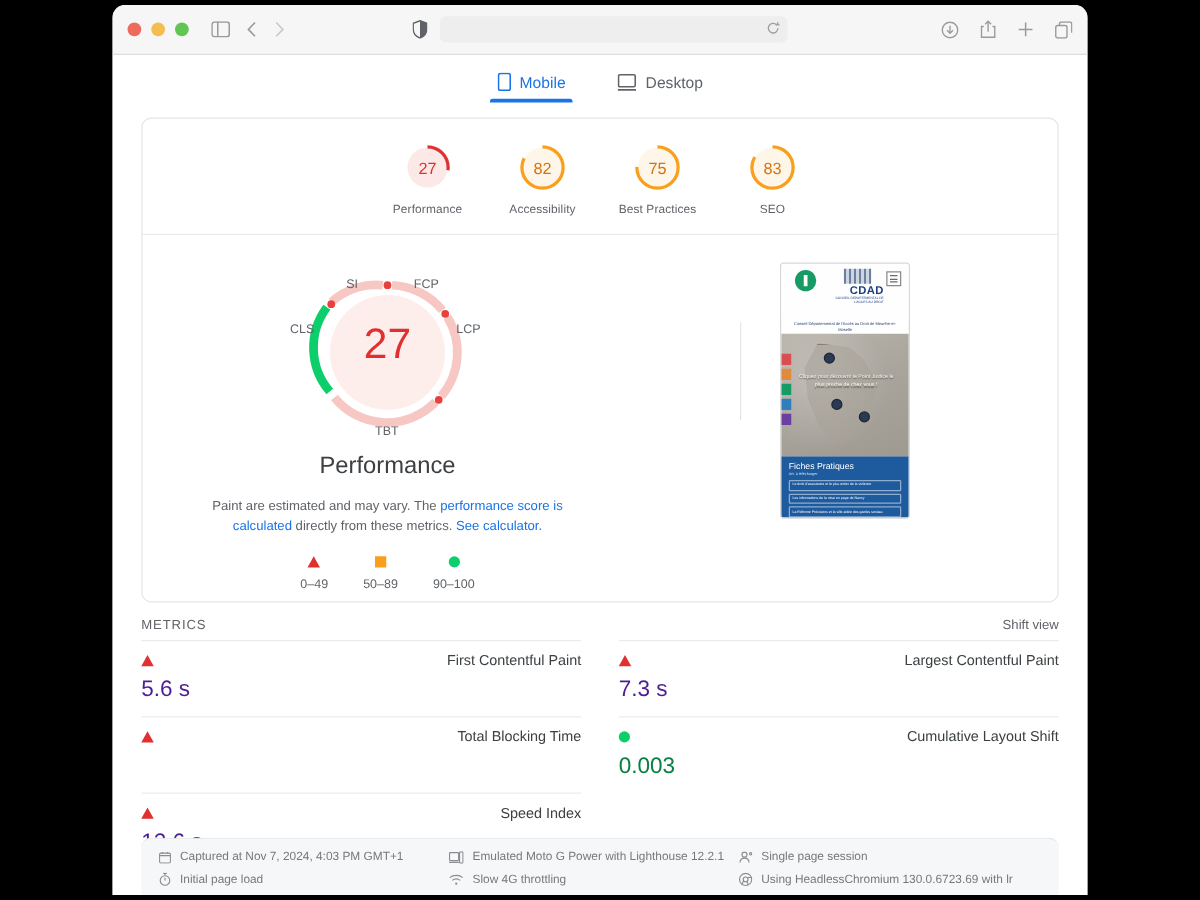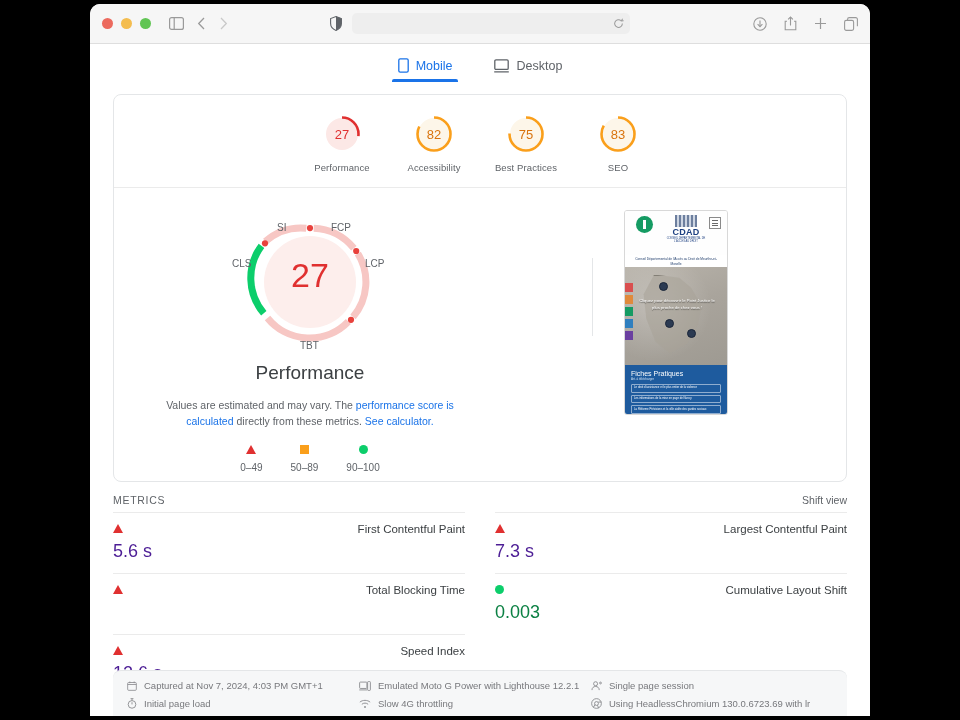--- a/index.html
+++ b/index.html
@@ -201,21 +201,21 @@
   .th-logo1 {
     position: absolute; left: 11px; top: 5px;
     width: 17px; height: 17px; border-radius: 50%;
     background: #159b63;
   }
   .th-logo1::after {
     content:""; position:absolute; left:7px; top:4px; width:3px; height:9px; background:#fff;
   }
   .th-cdad {
     position: absolute; left: 40px; top: 4px;
-    text-align: center; width: 42px;
+    text-align: right; width: 42px;
   }
   .th-crest {
     width: 22px; height: 12px; margin: 0 auto;
     background: repeating-linear-gradient(90deg,#6d7f9e 0 2px,#cdd5e2 2px 4px);
   }
   .th-cdad-t { font-size: 9px; color: #1c3f80; font-weight: bold; letter-spacing: .3px; }
   .th-cdad-s { font-size: 2.6px; color: #1c3f80; }
   .th-burger {
     position: absolute; right: 6px; top: 6px;
     width: 12px; height: 12px; border: 1px solid #8a8a8a;
@@ -506,21 +506,21 @@
               <div class="ring-label" style="left:121px; top:12px;">FCP</div>
               <div class="ring-label" style="left:155px; top:48px;">LCP</div>
               <div class="ring-label" style="left:90px; top:130px;">TBT</div>
               <div class="ring-label" style="left:22px; top:48px;">CLS</div>
               <div class="ring-label" style="left:67px; top:12px;">SI</div>
             </div>
 
             <div class="perf-title">Performance</div>
 
             <div class="perf-desc">
-              <span>Values are estimated and may vary. The </span><a href="#">performance score is calculated</a><span> directly from these metrics. </span><a href="#">See calculator.</a>
+              <span>Paint are estimated and may vary. The </span><a href="#">performance score is calculated</a><span> directly from these metrics. </span><a href="#">See calculator.</a>
             </div>
 
             <div class="legend">
               <div class="legend-item">
                 <span class="tri"></span>
                 <span>0–49</span>
               </div>
               <div class="legend-item">
                 <span class="sq"></span>
                 <span>50–89</span>

